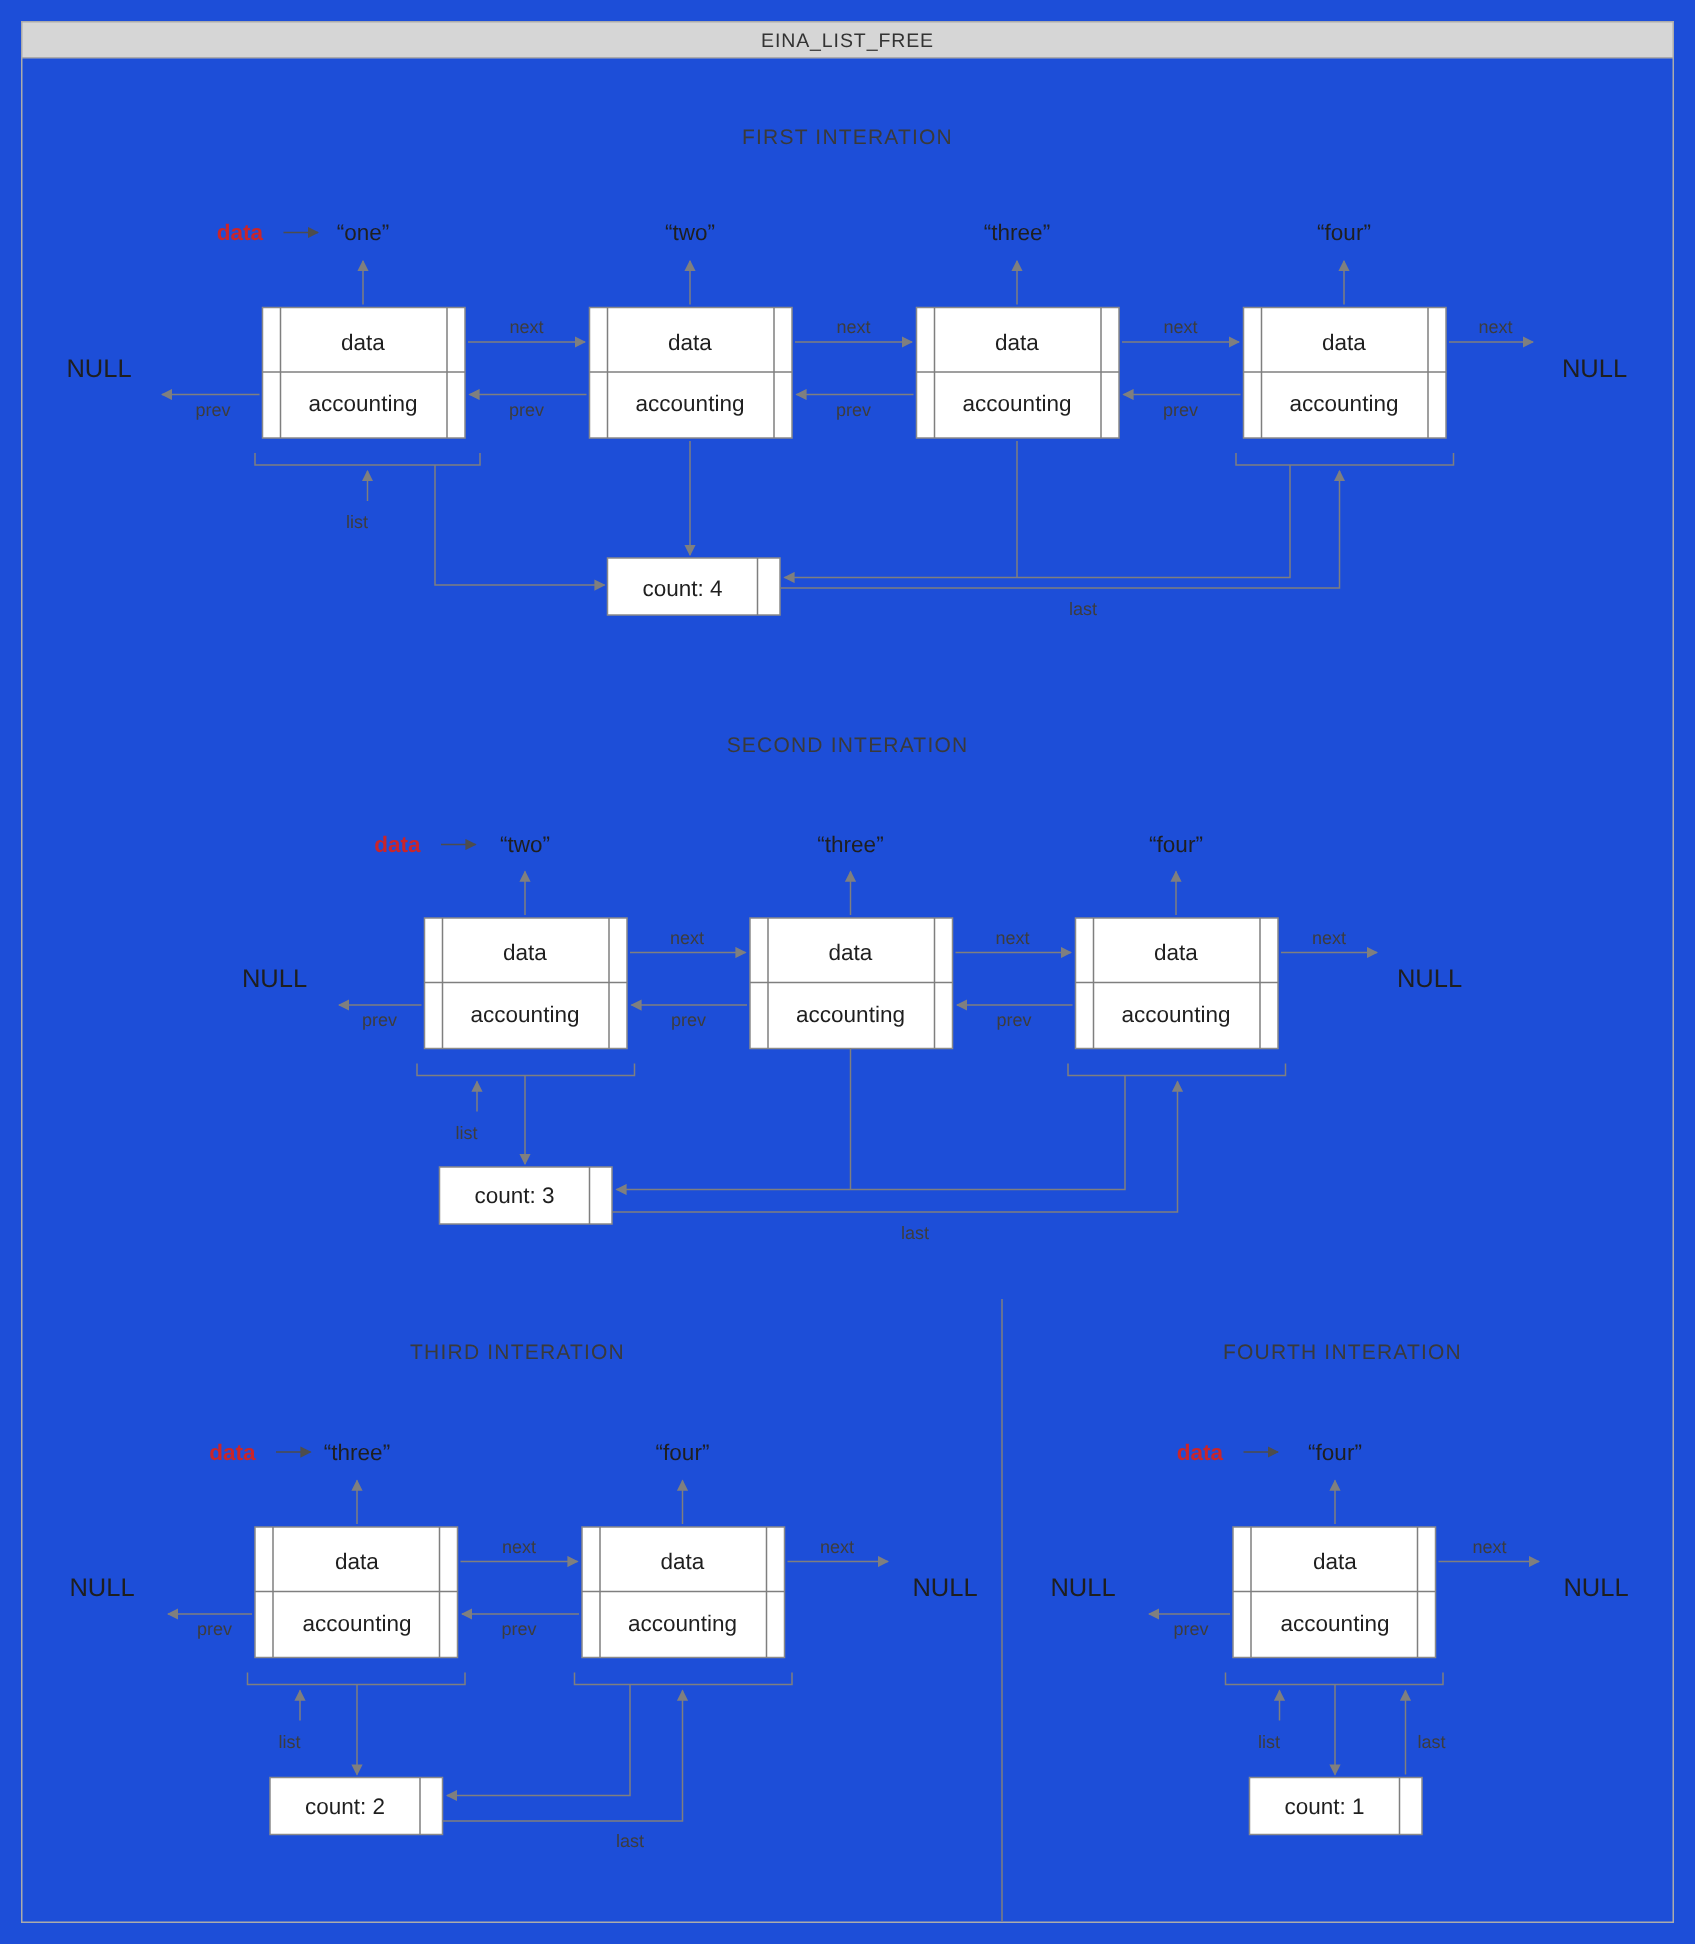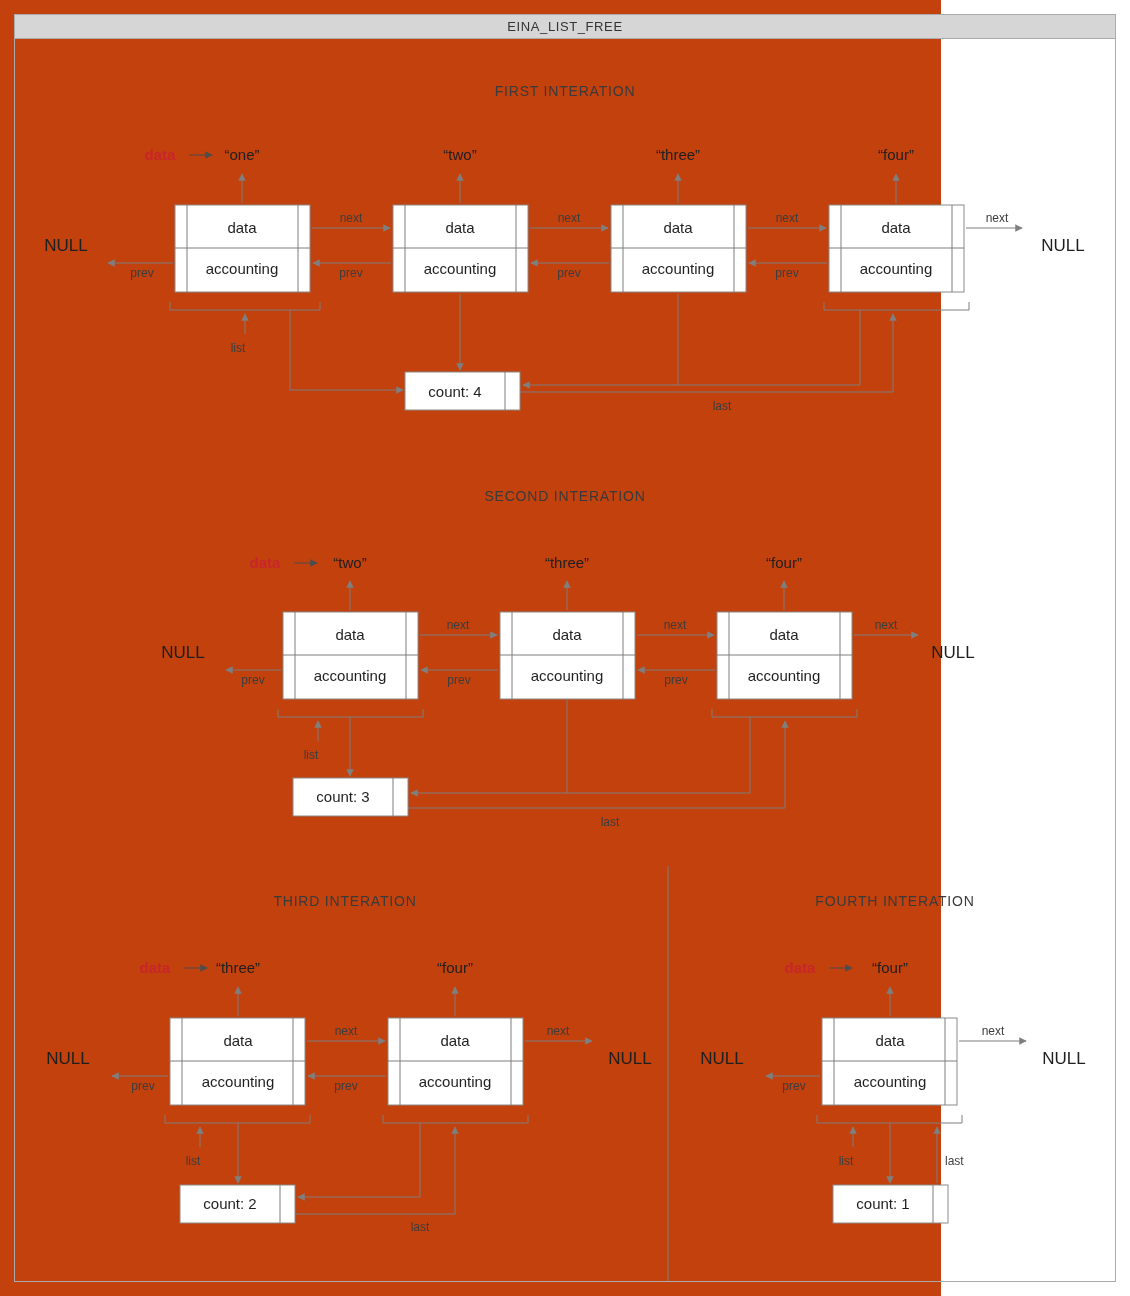--- a/index.html
+++ b/index.html
@@ -1,17 +1,17 @@
 <!DOCTYPE html>
 <html><head>
 <meta charset="utf-8">
 <style>
   html,body { margin:0; padding:0; background:#ffffff; }
   .canvas {
-    position:relative; width:941px; height:1296px; background:#c2410c;
+    position:relative; width:1130px; height:1296px; background:#1d4ed8;
     font-family:"Liberation Sans", sans-serif;
   }
   svg { display:block; }
   .ln  { stroke:#7f7f7f; stroke-width:1; fill:none; }
   .lnd { stroke:#4d4d4d; stroke-width:1; fill:none; }
   .bx  { stroke:#8a8a8a; stroke-width:1; fill:#ffffff; }
   .frame { stroke:#ababab; stroke-width:1; fill:none; }
   .hdr { fill:#d6d6d6; stroke:#ababab; stroke-width:1; }
   text { fill:#1f1f1f; }
   .t-header  { font-size:13px; letter-spacing:0.6px; fill:#333333; }

